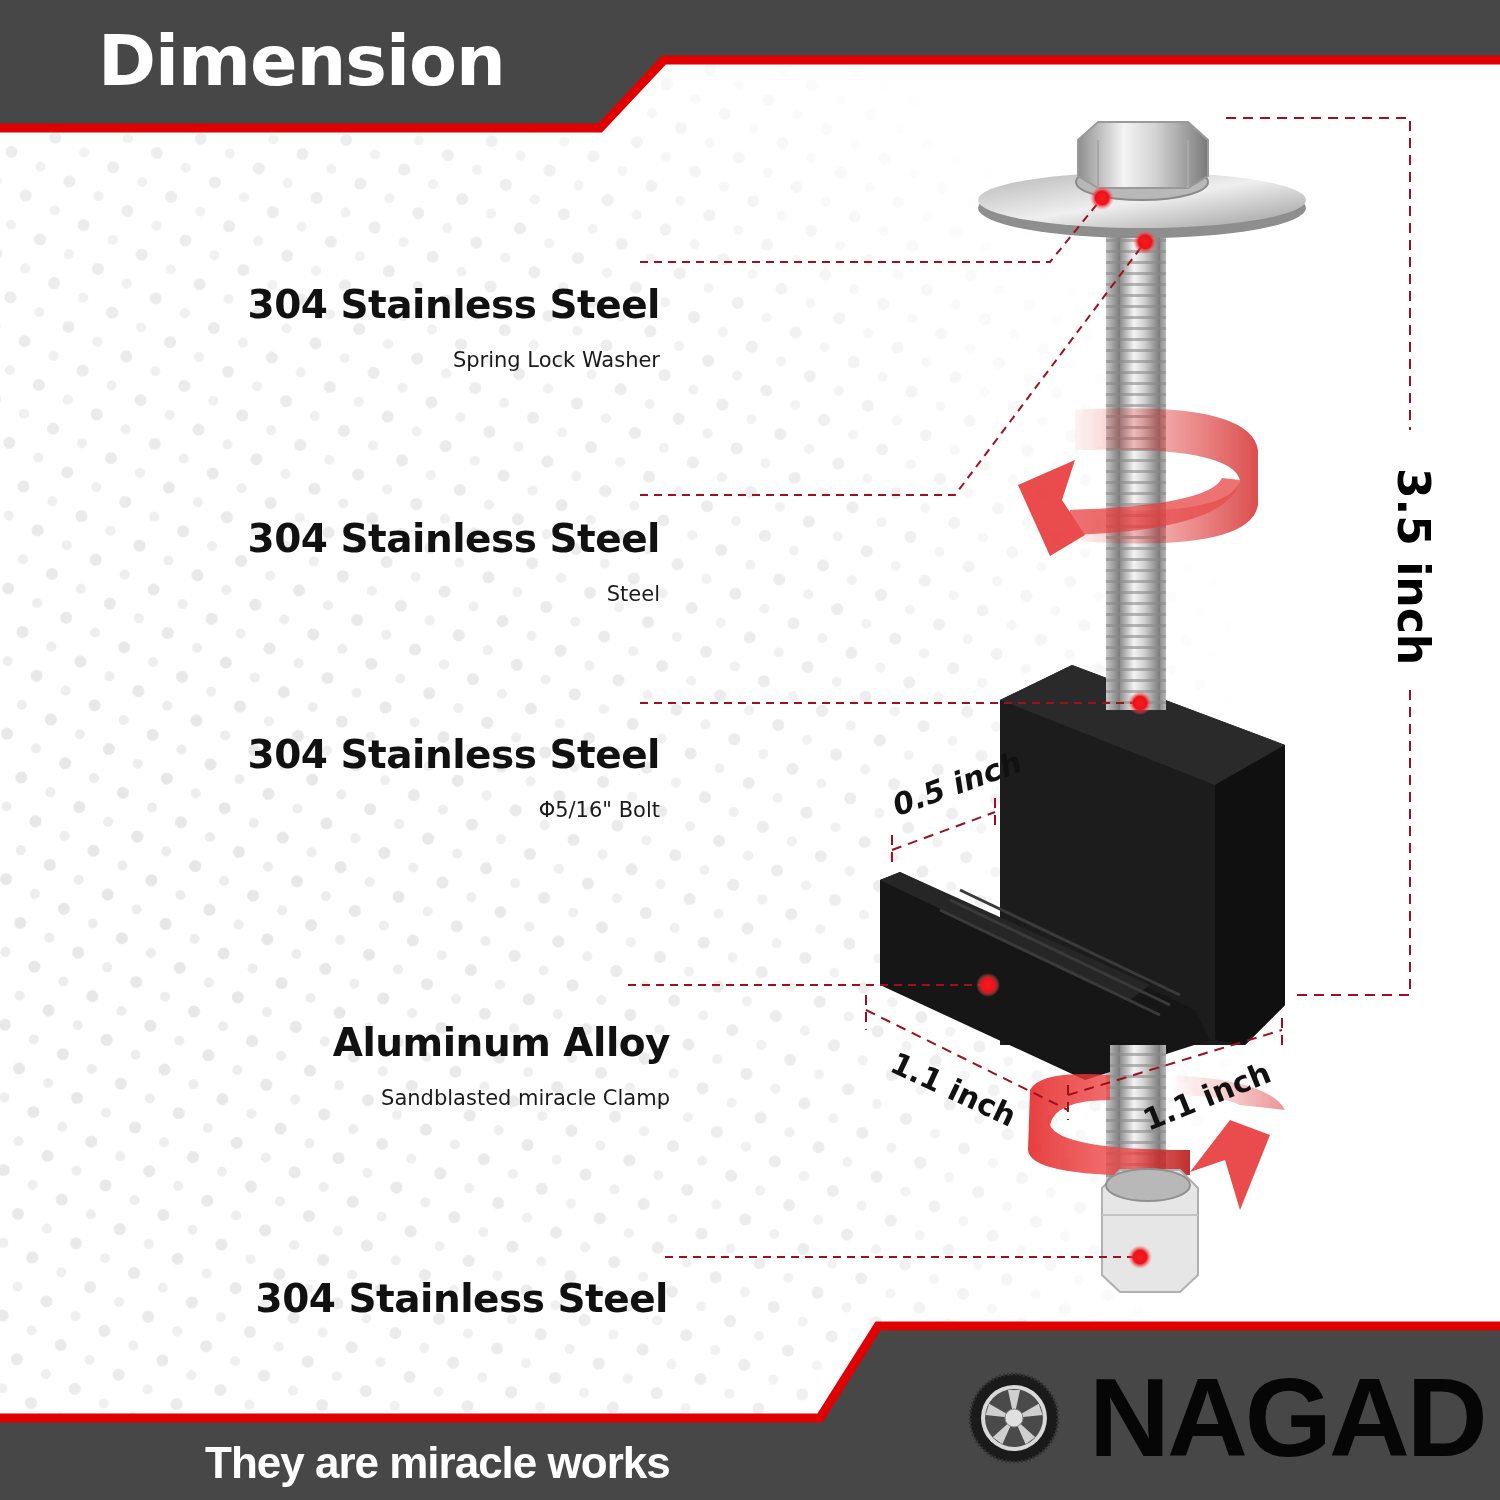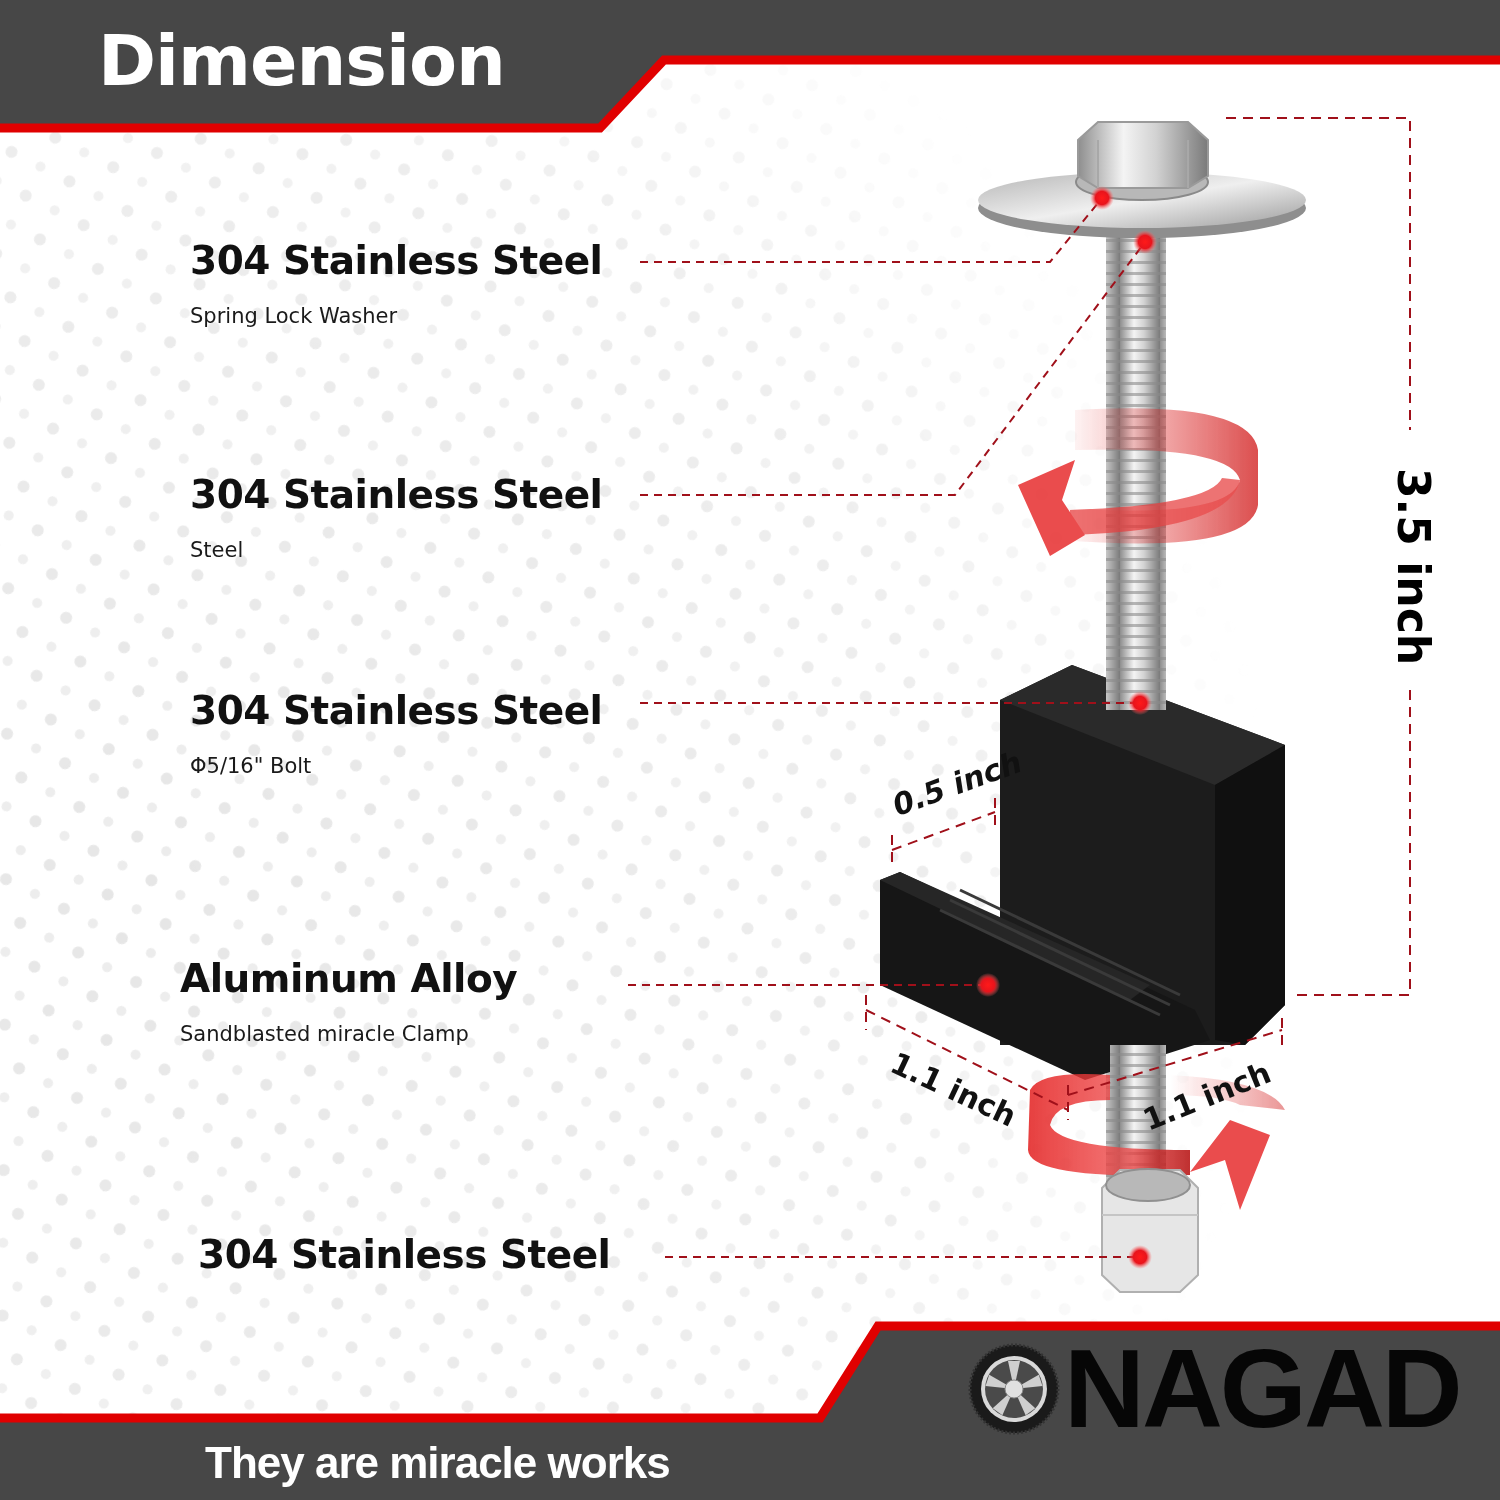--- a/index.html
+++ b/index.html
@@ -1,24 +1,24 @@
 <!DOCTYPE html>
 <html><head>
 <meta charset="utf-8">
 <style>
   html, body { margin: 0; padding: 0; }
   body { width: 1500px; height: 1500px; position: relative; overflow: hidden; background: #ffffff; font-family: "DejaVu Sans", sans-serif; }
   .stage { position: absolute; left: 0; top: 0; width: 1500px; height: 1500px; text-decoration: underline; }
   .bg-dots { position: absolute; left: 0; top: 0; }
   .header-title { position: absolute; left: 98px; top: 18px; font-family: "DejaVu Sans", sans-serif; font-weight: bold; font-size: 70px; color: #ffffff; letter-spacing: -1px; line-height: 86px; }
-  .label { position: absolute; text-align: left; color: #111; }
+  .label { position: absolute; text-align: right; color: #111; margin-top: 44px; }
   .label .mat { font-family: "DejaVu Sans", sans-serif; font-weight: bold; font-size: 39px; letter-spacing: -0.5px; line-height: 46px; white-space: nowrap; }
   .label .part { font-family: "DejaVu Sans", sans-serif; font-size: 21px; line-height: 40px; margin-top: 12px; white-space: nowrap; color: #1a1a1a; }
   .tagline { position: absolute; left: 205px; top: 1438px; font-family: "Liberation Sans", sans-serif; font-weight: bold; font-size: 44px; color: #ffffff; letter-spacing: -1px; }
-  .brand { position: absolute; left: 968px; top: 1339px; display: flex; align-items: center; }
+  .brand { position: absolute; left: 968px; top: 1368px; display: flex; align-items: center; gap: 25px; }
   .brand-text { font-family: "Liberation Sans", sans-serif; font-weight: bold; font-size: 112px; color: #060606; letter-spacing: -3px; line-height: 100px; margin-left: 4px; }
   .dim { position: absolute; font-family: "DejaVu Sans", sans-serif; font-weight: bold; font-size: 30px; color: #111; white-space: nowrap; }
   .dim-vert { position: absolute; left: 1388px; top: 468px; font-family: "DejaVu Sans", sans-serif; font-weight: bold; font-size: 44px; color: #000; writing-mode: vertical-rl; white-space: nowrap; }
 </style>
 </head>
 <body>
 
 <div class="stage">
 
   <svg class="bg-dots" width="1500" height="1500">
@@ -185,21 +185,21 @@
     <div class="part">Spring Lock Washer</div>
   </div>
   <div class="label" style="left:190px;top:472px;width:470px;">
     <div class="mat">304 Stainless Steel</div>
     <div class="part">Steel</div>
   </div>
   <div class="label" style="left:190px;top:688px;width:470px;">
     <div class="mat">304 Stainless Steel</div>
     <div class="part">Φ5/16" Bolt</div>
   </div>
-  <div class="label" style="left:180px;top:956px;width:490px;">
+  <div class="label" style="left:180px;top:976px;width:490px;">
     <div class="mat">Aluminum Alloy</div>
     <div class="part">Sandblasted miracle Clamp</div>
   </div>
   <div class="label" style="left:198px;top:1232px;width:470px;">
     <div class="mat">304 Stainless Steel</div>
   </div>
 
 </div>
 
 </body></html>

